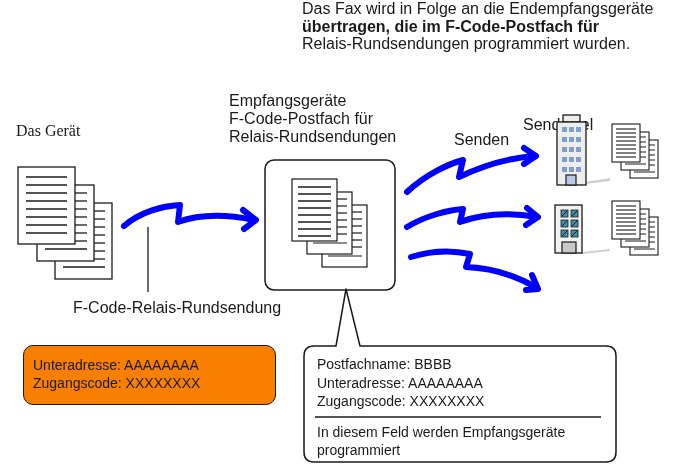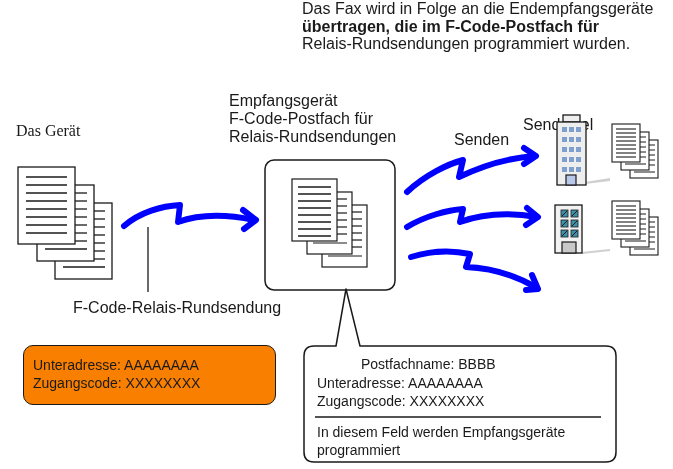--- a/index.html
+++ b/index.html
@@ -14,21 +14,21 @@
     .callout-text { position: absolute; left: 317px; font-size: 14px; line-height: 18.5px; white-space: nowrap; }
   </style>
 </head>
 <body>
 
 <div class="txt" style="left:302px; top:0px;">Das Fax wird in Folge an die Endempfangsgeräte</div>
 <div class="txt" style="left:302px; top:17.5px;font-weight:bold;">übertragen, die im F-Code-Postfach für</div>
 <div class="txt" style="left:302px; top:35px;">Relais-Rundsendungen programmiert wurden.</div>
 
 <div class="txt" style="left:16px; top:122px;font-family:Liberation Serif, serif;">Das Gerät</div>
-<div class="txt" style="left:229px; top:92px;">Empfangsgerät</div>
+<div class="txt" style="left:229px; top:92px;">Empfangsgeräte</div>
 <div class="txt" style="left:229px; top:110px;">F-Code-Postfach für</div>
 <div class="txt" style="left:229px; top:128px;text-align:center;">Relais-Rundsendungen</div>
 <div class="txt" style="left:523px; top:76px;margin-top:40px;">Sendeziel</div>
 <div class="txt" style="left:454px; top:131px;">Senden</div>
 <div class="txt" style="left:73px; top:299px;">F-Code-Relais-Rundsendung</div>
 
 <svg class="diagram" viewBox="0 0 673 469" xmlns="http://www.w3.org/2000/svg">
   <defs>
     <g id="doc-page">
       <rect x="0" y="0" width="57" height="78" fill="#ffffff" stroke="#1a1a1a" stroke-width="1.3"></rect>
@@ -261,17 +261,17 @@
 
   <path d="M346,289 L336,346 L314,346 Q304,346 304,356 L304,452 Q304,462 314,462 L606,462 Q616,462 616,452 L616,356 Q616,346 606,346 L360,346 Z" fill="#ffffff" stroke="#1a1a1a" stroke-width="1.5" stroke-linejoin="round"></path>
   <line x1="315" y1="417" x2="601" y2="417" stroke="#1a1a1a" stroke-width="1.3"></line>
 </svg>
 
 <div class="orange-box">
   <div class="line">Unteradresse: AAAAAAAA</div>
   <div class="line">Zugangscode: XXXXXXXX</div>
 </div>
 
-<div class="callout-text" style="top:355px;margin-left:44px;">Postfachname: BBBB</div>
+<div class="callout-text" style="top:355px;">Postfachname: BBBB</div>
 <div class="callout-text" style="top:373.5px;">Unteradresse: AAAAAAAA</div>
 <div class="callout-text" style="top:392px;">Zugangscode: XXXXXXXX</div>
 <div class="callout-text" style="top:423px;">In diesem Feld werden Empfangsgeräte</div>
 <div class="callout-text" style="top:441px;">programmiert</div>
 
 </body></html>

